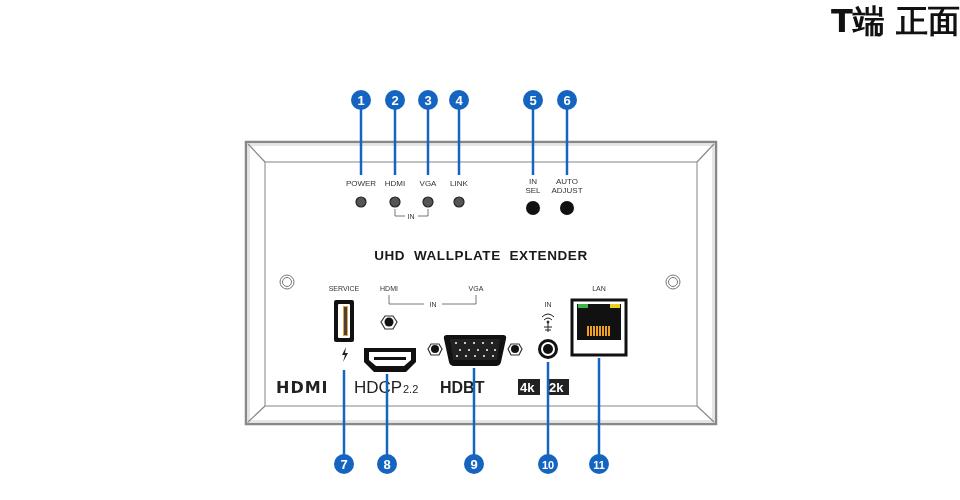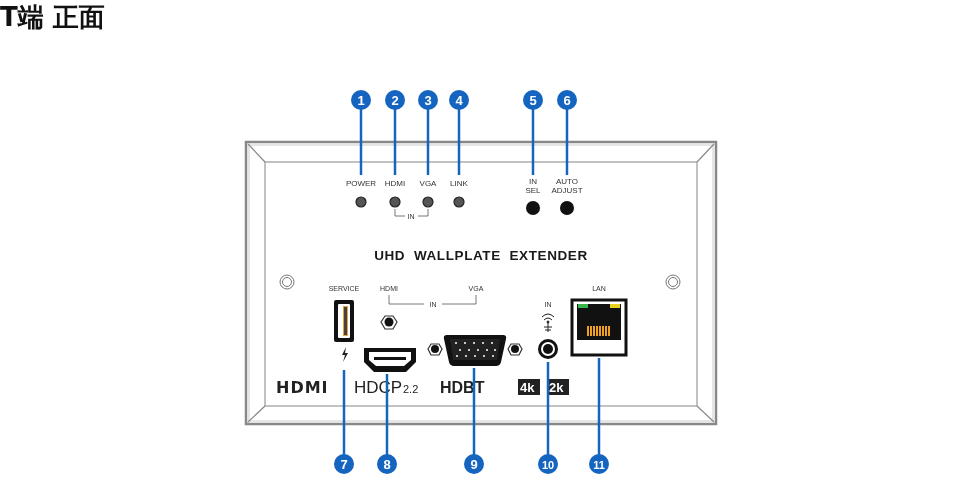--- a/index.html
+++ b/index.html
@@ -1,17 +1,17 @@
 <!DOCTYPE html>
 <html><head>
 <meta charset="utf-8">
 <style>
   html, body { margin:0; padding:0; background:#fff; }
   body { width:960px; height:500px; position:relative; overflow:hidden; font-family:"Liberation Sans", sans-serif; }
-  #title { left:0; width:960px; top:32px; text-align:left; font-family:"DejaVu Sans", sans-serif; font-weight:bold; font-size:26px; color:#111; letter-spacing:0px; }
+  #title { left:0; width:960px; top:32px; text-align:right; font-family:"DejaVu Sans", sans-serif; font-weight:bold; font-size:32px; color:#111; letter-spacing:0px; }
   svg#plate { position:absolute; left:0; top:0; }
   .lbl { font-family:"Liberation Sans", sans-serif; font-size:8px; fill:#333; }
   .big { font-family:"Liberation Sans", sans-serif; font-weight:bold; font-size:13.5px; fill:#1a1a1a; letter-spacing:0.6px; }
   .badge-num { font-family:"Liberation Sans", sans-serif; font-weight:bold; font-size:13px; fill:#fff; }
   .logo { font-family:"Liberation Sans", sans-serif; font-weight:bold; fill:#222; }
 </style>
 </head>
 <body>
 
 <div id="title">T端 正面</div>

